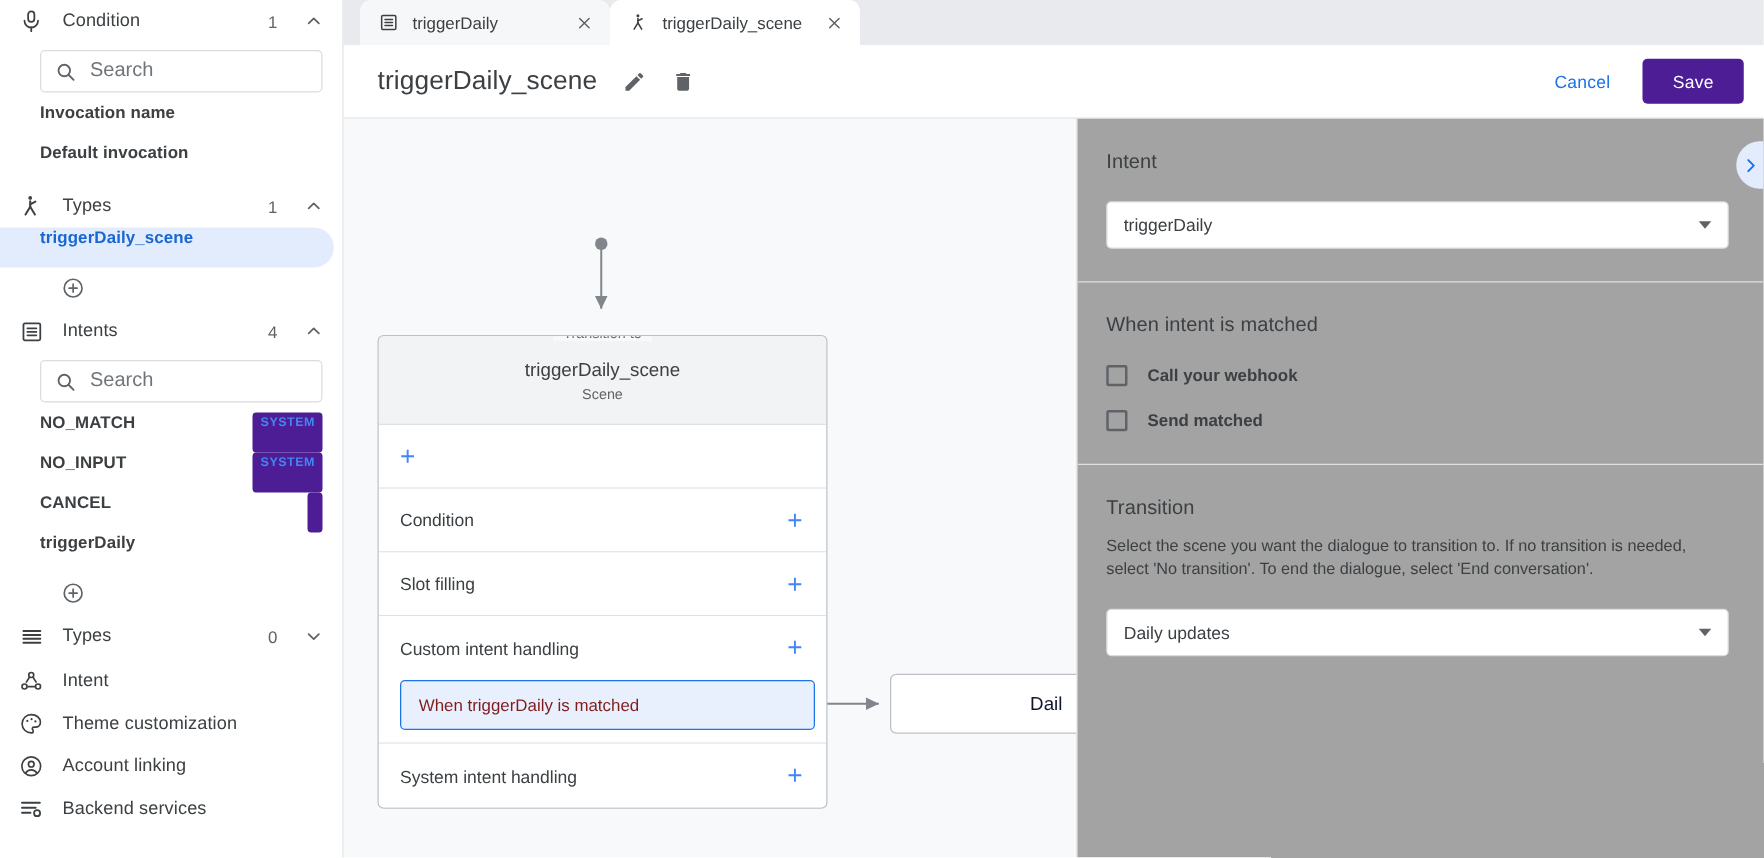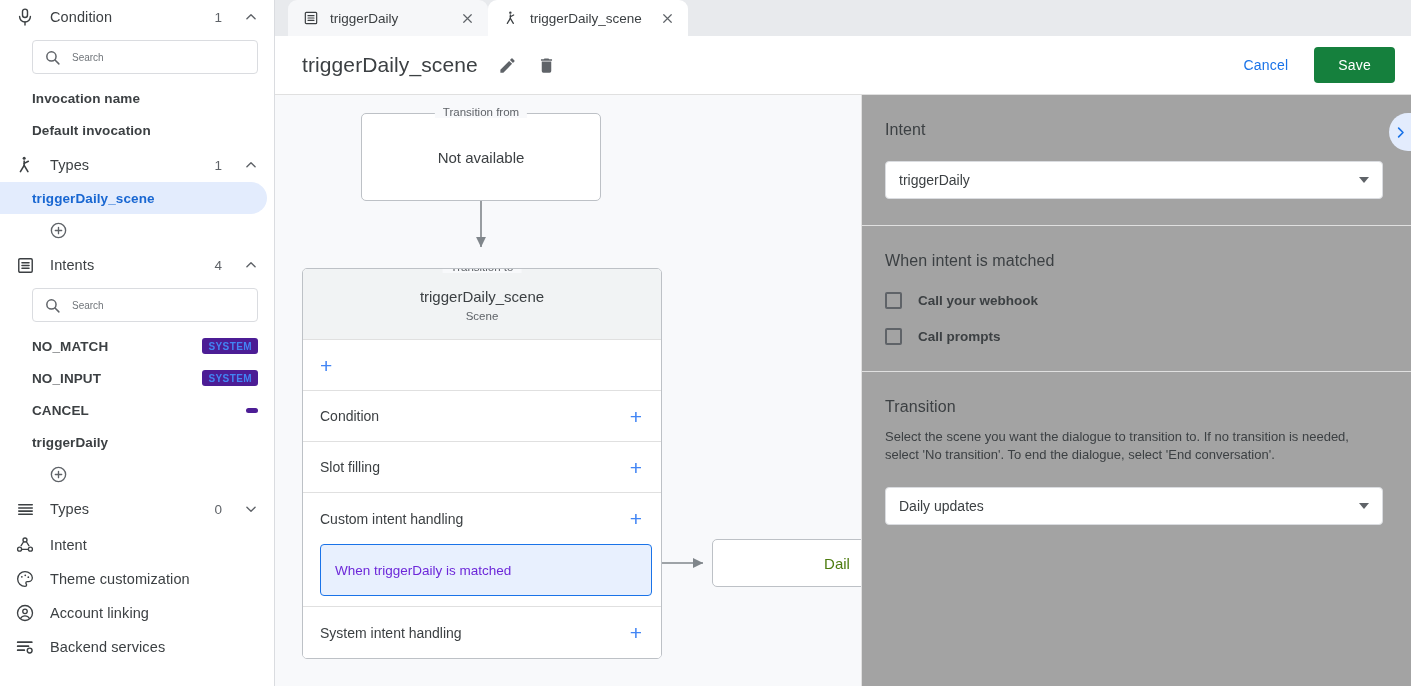--- a/index.html
+++ b/index.html
@@ -33,24 +33,24 @@
   .nav-count { font-size: 13.5px; color: #5f6368; margin-right: 8px; }
   .chev { width: 14px; height: 14px; color: #5f6368; display:flex; align-items:center; justify-content:center; }
 
   .search-wrap { padding: 6px 16px 8px 32px; }
   .search-box {
     height: 34px; border: 1px solid #dadce0; border-radius: 4px;
     display: flex; align-items: center; gap: 11px; padding: 0 11px;
     background: #fff;
   }
   .search-box svg { flex: 0 0 17px; color: #5f6368; }
-  .search-ph { font-size: 10px; color: #70757a; }
+  .search-ph { font-size: 16px; color: #70757a; }
 
   .sub-item {
-    height: 32px; display: flex; align-items: center;
+    height: 32px; display: flex; 
     padding: 0 16px 0 32px;
     font-size: 13.5px; font-weight: 700; color: #3c4043;
     cursor: pointer; letter-spacing: .1px;
   }
   .sub-item .si-label { flex: 1; }
   .sub-item.active {
     background: #e3ecfd; color: #1967d2;
     border-radius: 0 20px 20px 0;
     margin-right: 7px;
   }
@@ -95,21 +95,21 @@
   .h-icon { margin-left: 20px; color: #5f6368; display:flex; cursor:pointer; }
   .h-icon.trash { margin-left: 20px; }
   .h-spacer { flex: 1; }
   .btn-cancel {
     font-size: 14px; font-weight: 500; color: #1a73e8;
     padding: 8px 12px; border-radius: 4px; cursor: pointer;
     letter-spacing: .2px;
   }
   .btn-save {
     font-size: 14px; font-weight: 500; color: #fff;
-    background: #15803d; border-radius: 4px;
+    background: #4c1d95; border-radius: 4px;
     padding: 0 24px; height: 36px; margin-left: 14px;
     display: flex; align-items: center; justify-content: center;
     cursor: pointer; letter-spacing: .2px;
   }
 
   
   .body { flex: 1; display: flex; min-height: 0; }
 
   
   .canvas {
@@ -150,31 +150,31 @@
     padding: 0 19px 0 17px;
     border-bottom: 1px solid #e0e0e0;
     background: #fff;
     cursor: pointer;
   }
   .row:last-child { border-bottom: none; }
   .row-label { flex: 1; font-size: 14px; color: #3c4043; }
   .row-plus { color: #4285f4; font-size: 21px; line-height: 1; font-weight: 400; cursor: pointer; }
   .chip-wrap { padding: 0 9px 10px 17px; background: #fff; border-bottom: 1px solid #e0e0e0; }
   .chip {
-    height: 52px; background: #e8f0fe; border: 1px solid #1a73e8;
+    height: 40px; background: #e8f0fe; border: 1px solid #1a73e8;
     border-radius: 4px; display: flex; align-items: center;
-    padding-left: 14px; font-size: 13.5px; color: #6d28d9; cursor: pointer; text-align: center;
+    padding-left: 14px; font-size: 13.5px; color: #7f1d1d; cursor: pointer; text-align: center;
   }
   .row.no-border { border-bottom: none; }
 
   
   #node-to-right { left: 437px; top: 444px; width: 250px; height: 48px; background: #fff; }
   #node-to-right .nr-text {
     position: absolute; inset: 0; display: flex; align-items: center; justify-content: center;
-    font-size: 15px; color: #4d7c0f;
+    font-size: 15px; color: #0f172a;
   }
 
   svg.wires { position: absolute; left: 0; top: 0; width: 587px; height: 593px; pointer-events: none; }
 
   
   .panel { flex: 1; background: #a3a3a3; position: relative; overflow: hidden; }
   .panel-sec { padding: 26px 28px 26px 23px; border-bottom: 1px solid #e0e0e0; }
   .panel-sec.last { border-bottom: none; }
   .sec-title { font-size: 16px; color: #3c4043; letter-spacing: .1px; }
   .sec-desc { font-size: 13px; color: #3c4043; line-height: 1.42; margin-top: 12px; }
@@ -440,24 +440,20 @@
             <marker id="arr" markerWidth="9" markerHeight="9" refX="6.5" refY="3.2" orient="auto">
               <path d="M0 0 L6.6 3.2 L0 6.4 z" fill="#80868b"></path>
             </marker>
           </defs>
           <circle cx="206" cy="100" r="5" fill="#80868b"></circle>
           <path d="M206 100 L206 152" stroke="#80868b" stroke-width="1.6" fill="none" marker-end="url(#arr)"></path>
           <circle cx="370" cy="468" r="5" fill="#80868b"></circle>
           <path d="M370 468 L428 468" stroke="#80868b" stroke-width="1.6" fill="none" marker-end="url(#arr)"></path>
         </svg>
 
-        <div class="fieldset" id="node-from">
-          <span class="fs-legend">Transition from</span>
-          <span class="nf-text">Not available</span>
-        </div>
 
         <div class="fieldset" id="scene-card">
           <span class="fs-legend">Transition to</span>
           <div class="scene-head">
             <div class="scene-name">triggerDaily_scene</div>
             <div class="scene-sub">Scene</div>
           </div>
 
           <div class="row">
             <span class="row-plus">+</span>
@@ -508,21 +504,21 @@
         </div>
 
         <div class="panel-sec">
           <div class="sec-title">When intent is matched</div>
           <div class="cb-row sec-gap">
             <span class="cb-box"></span>
             <span class="cb-label">Call your webhook</span>
           </div>
           <div class="cb-row">
             <span class="cb-box"></span>
-            <span class="cb-label">Call prompts</span>
+            <span class="cb-label">Send matched</span>
           </div>
         </div>
 
         <div class="panel-sec last">
           <div class="sec-title">Transition</div>
           <div class="sec-desc">Select the scene you want the dialogue to transition to. If no transition is needed, select 'No transition'. To end the dialogue, select 'End conversation'.</div>
           <div class="select">
             <span class="sel-val">Daily updates</span>
             <span class="caret"></span>
           </div>

